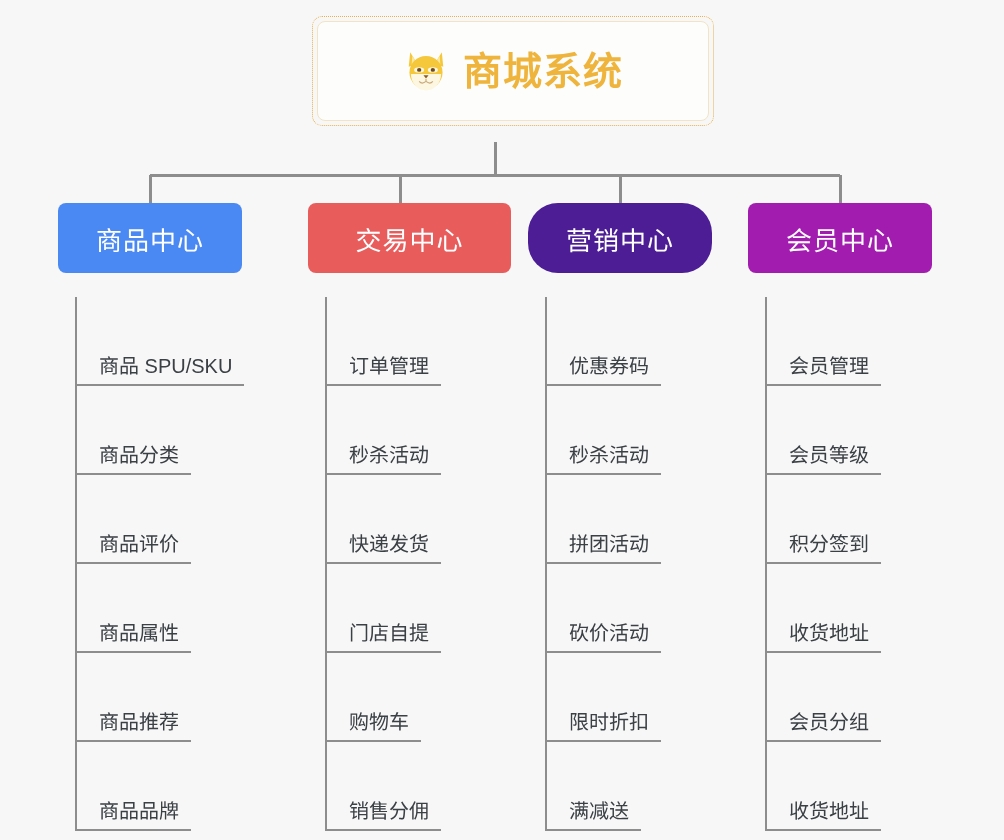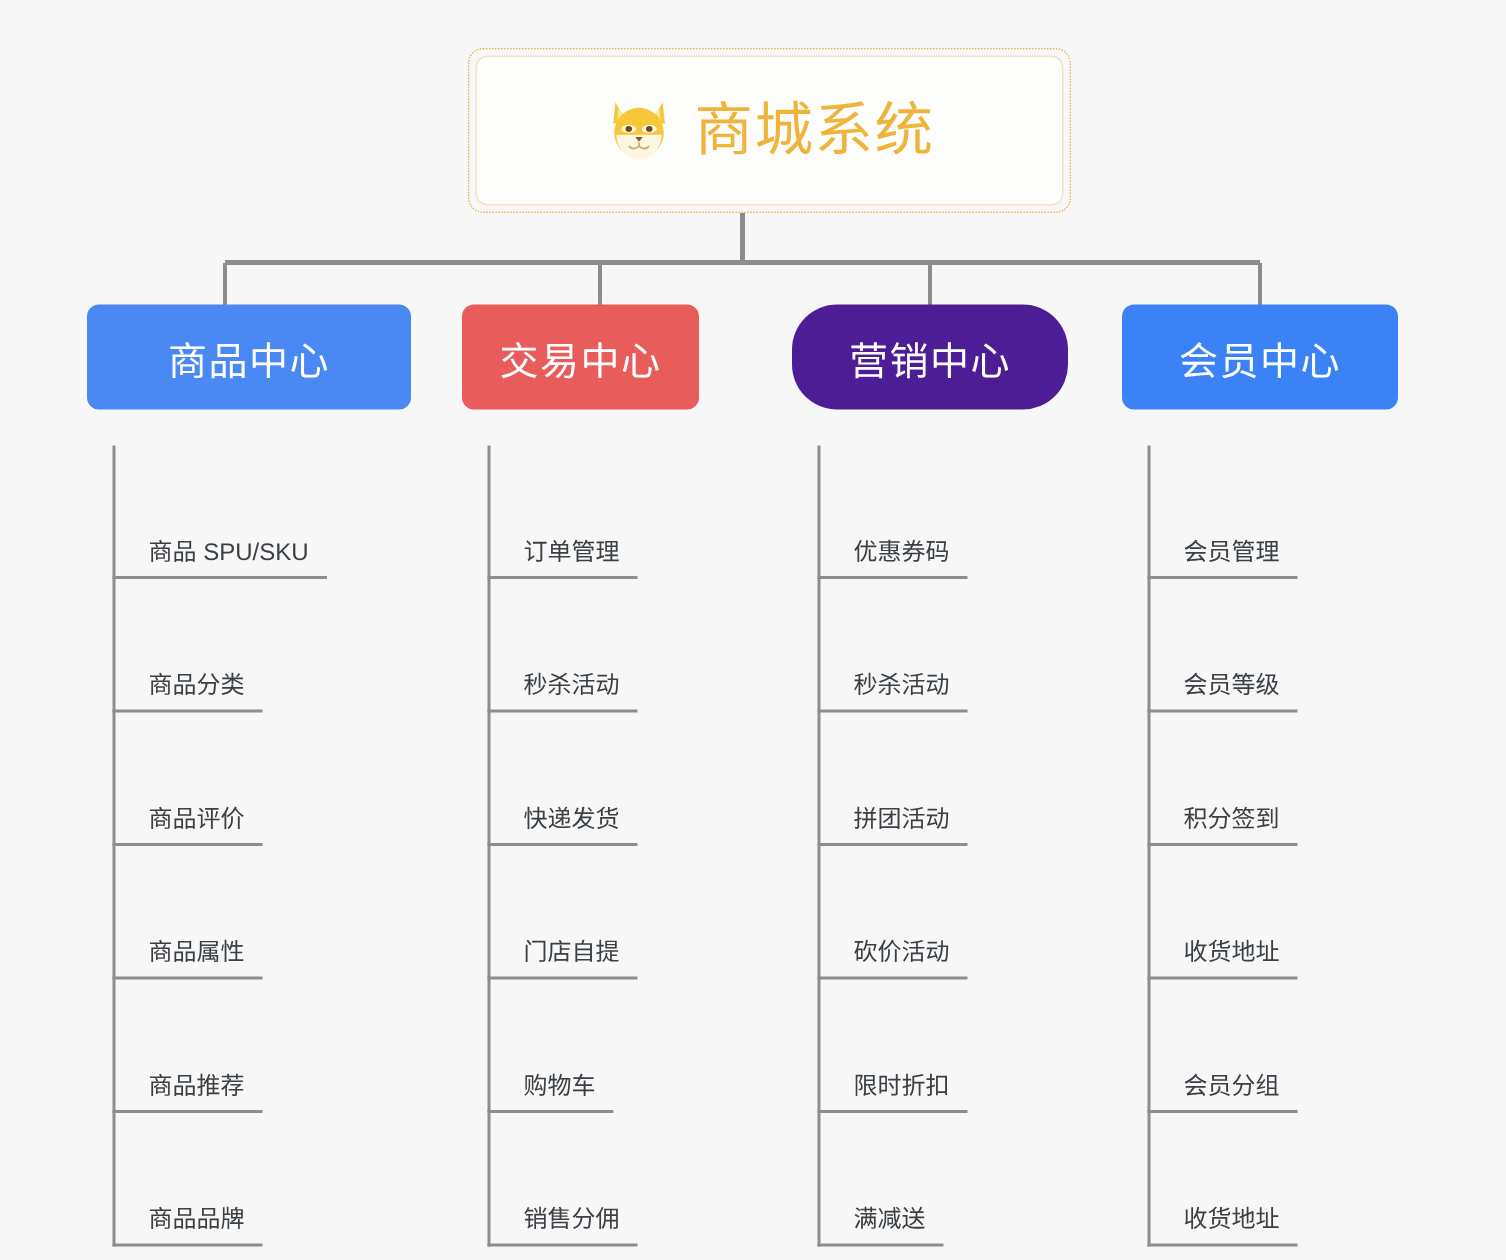--- a/index.html
+++ b/index.html
@@ -19,28 +19,29 @@
   #mindmap {
     position: relative;
     width: 1004px;
     height: 840px;
   }
 
   
   .root-node {
     position: absolute;
     left: 312px;
-    top: 32px;
+    top: 16px;
     width: 402px;
     height: 110px;
     box-sizing: border-box;
     border: 1px dotted #e8b04a;
     border-radius: 10px;
     padding: 4px;
     background: transparent;
+    font-weight: bold;
   }
   .root-card {
     width: 100%;
     height: 100%;
     box-sizing: border-box;
     background: #fdfdfb;
     border: 1px solid #f3e3c4;
     border-radius: 8px;
     display: flex;
     align-items: center;
@@ -106,21 +107,21 @@
     height: 89px;
     box-sizing: border-box;
     display: flex;
     align-items: flex-end;
     padding-left: 17px;
   }
   .leaf-inner {
     display: inline-block;
     padding: 0 12px 5px 24px;
     border-bottom: 2px solid #8d8d8d;
-    font-size: 16px;
+    font-size: 20px;
     color: #3b4045;
     white-space: nowrap;
     line-height: 1.25;
   }
 </style>
 </head>
 <body>
 
 <div id="mindmap">
 
@@ -153,21 +154,21 @@
         <path d="M32 43 v3.5" stroke="#c9a97a" stroke-width="1.6" fill="none"></path>
         <path d="M32 46.5 q-5.5 4.5 -9.5 0" stroke="#c9a97a" stroke-width="1.6" fill="none"></path>
         <path d="M32 46.5 q5.5 4.5 9.5 0" stroke="#c9a97a" stroke-width="1.6" fill="none"></path>
       </svg>
       <div class="root-title">商城系统</div>
     </div>
   </div>
 
   <div id="columns-host">
       <div class="column" style="left: 58px; width: 184px;">
-        <div class="cat-header" style="background: rgb(74, 137, 243); width: 216px;">
+        <div class="cat-header" style="background: rgb(74, 137, 243); width: 184px;">
           <span>商品中心</span>
         </div>
         <div class="leaf-wrap">
           <div class="leaf-spine"></div>
           <div class="leaf-item">
             <span class="leaf-inner">商品 SPU/SKU</span>
           </div>
           <div class="leaf-item">
             <span class="leaf-inner">商品分类</span>
           </div>
@@ -179,21 +180,21 @@
           </div>
           <div class="leaf-item">
             <span class="leaf-inner">商品推荐</span>
           </div>
           <div class="leaf-item">
             <span class="leaf-inner">商品品牌</span>
           </div>
         </div>
       </div>
       <div class="column" style="left: 308px; width: 184px;">
-        <div class="cat-header" style="background: rgb(232, 92, 92); width: 158px;">
+        <div class="cat-header" style="background: rgb(232, 92, 92); width: 203px;">
           <span>交易中心</span>
         </div>
         <div class="leaf-wrap">
           <div class="leaf-spine"></div>
           <div class="leaf-item">
             <span class="leaf-inner">订单管理</span>
           </div>
           <div class="leaf-item">
             <span class="leaf-inner">秒杀活动</span>
           </div>
@@ -231,21 +232,21 @@
           </div>
           <div class="leaf-item">
             <span class="leaf-inner">限时折扣</span>
           </div>
           <div class="leaf-item">
             <span class="leaf-inner">满减送</span>
           </div>
         </div>
       </div>
       <div class="column" style="left: 748px; width: 184px;">
-        <div class="cat-header" style="background: #3b82f6; width: 184px;">
+        <div class="cat-header" style="background: #a21caf; width: 184px;">
           <span>会员中心</span>
         </div>
         <div class="leaf-wrap">
           <div class="leaf-spine"></div>
           <div class="leaf-item">
             <span class="leaf-inner">会员管理</span>
           </div>
           <div class="leaf-item">
             <span class="leaf-inner">会员等级</span>
           </div>

